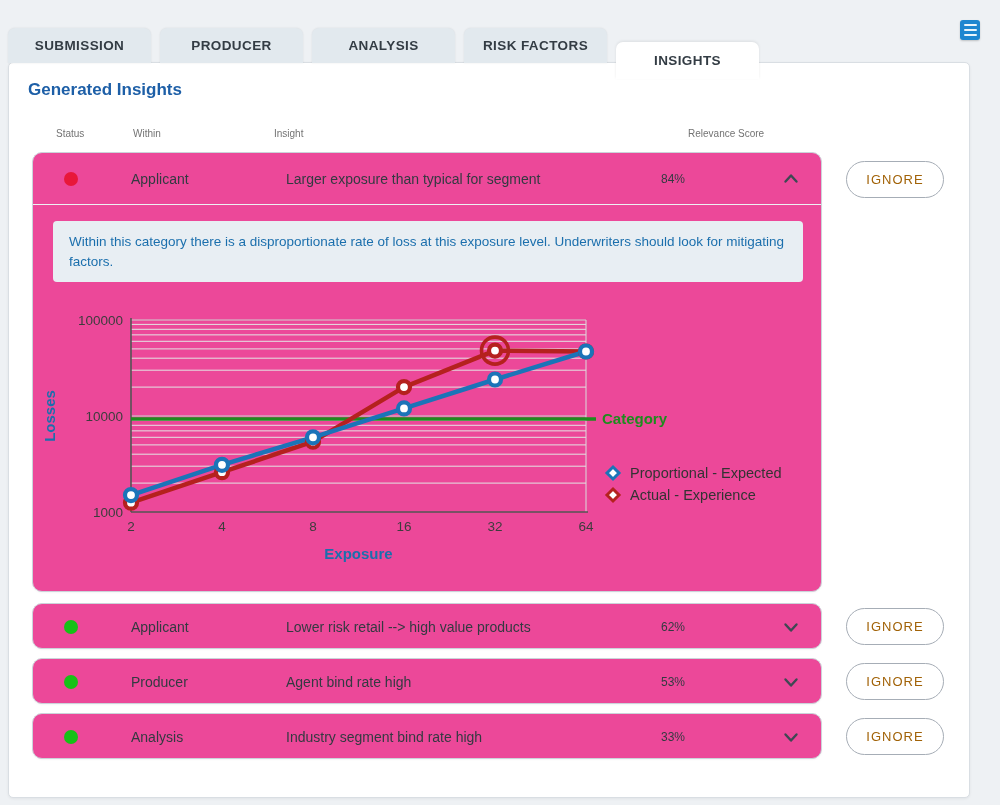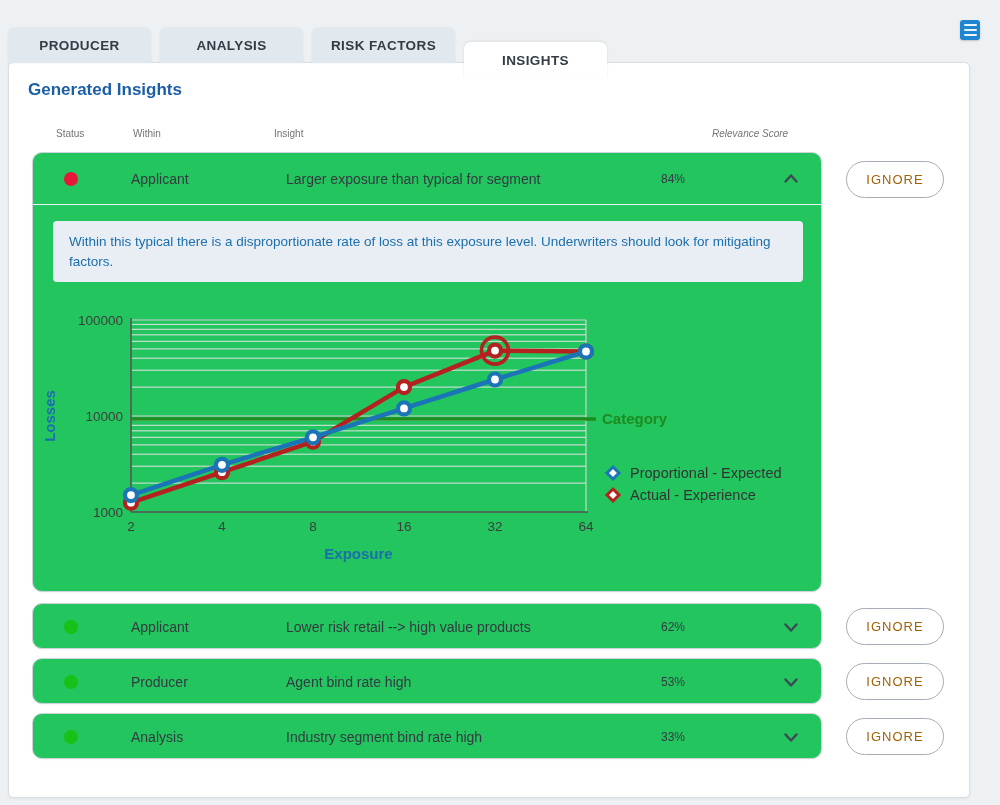--- a/index.html
+++ b/index.html
@@ -18,24 +18,24 @@
     font-size:13.5px; font-weight:600; letter-spacing:.4px; color:#333c44; box-shadow:0 0 2px rgba(0,0,0,.10); cursor:pointer; }
   .tab.active { background:#ffffff; height:37px; box-shadow:0 -1px 3px rgba(0,0,0,.08);margin-top:14px; }
 
   
   .panel { position:absolute; left:8px; top:62px; width:962px; height:736px; background:#fff; border:1px solid #d9dee3; border-radius:5px;
     box-shadow:0 1px 3px rgba(0,0,0,.06); z-index:1; }
 
   .page-title { position:absolute; left:28px; top:80px; font-size:17px; font-weight:700; color:#1d5fa7; z-index:2; }
 
   .col-header { position:absolute; top:128px; font-size:10px; color:#737373; z-index:2; }
-  .col-status { left:56px; } .col-subject { left:133px; } .col-insight { left:274px; } .col-relevance { left:712px;font-style:italic; }
-
-  
-  .card { position:absolute; left:32px; width:790px; background:#22c55e; border:1px solid #ccd3da; border-radius:10px;
+  .col-status { left:56px; } .col-subject { left:133px; } .col-insight { left:274px; } .col-relevance { left:688px; }
+
+  
+  .card { position:absolute; left:32px; width:790px; background:#ec4899; border:1px solid #ccd3da; border-radius:10px;
     box-shadow:0 1px 2px rgba(0,0,0,.04); z-index:2; }
   .card-1 { top:152px; height:440px; }
   .card-2 { top:603px; height:46px; }
   .card-3 { top:658px; height:46px; }
   .card-4 { top:713px; height:46px; }
 
   .insight-row { position:absolute; left:0; top:0; width:100%; height:46px; cursor:pointer; }
   .card-1 .insight-row { height:52px; border-bottom:1px solid #eef1f3; }
   .dot { position:absolute; left:31px; top:50%; margin-top:-7px; width:14px; height:14px; border-radius:50%; }
   .subject { position:absolute; left:98px; top:50%; transform:translateY(-50%); font-size:14px; color:#333a41; }
@@ -60,20 +60,21 @@
 
 <div class="page">
 
   <div class="menu-icon">
       <i></i>
       <i></i>
       <i></i>
     </div>
 
   <div class="tabs">
+    <div class="tab">SUBMISSION</div>
     <div class="tab">PRODUCER</div>
     <div class="tab">ANALYSIS</div>
     <div class="tab">RISK FACTORS</div>
     <div class="tab active">INSIGHTS</div>
   </div>
 
   <div class="panel"></div>
 
   <div class="page-title">Generated Insights</div>
 
@@ -87,21 +88,21 @@
       <span class="dot" style="background: rgb(232, 23, 58);"></span>
       <span class="subject">Applicant</span>
       <span class="insight-text">Larger exposure than typical for segment</span>
       <span class="relevance">84%</span>
       <span class="chev">
         <svg width="18" height="18" viewBox="0 0 18 18">
             <polyline points="3.5,11.5 9,5.5 14.5,11.5" fill="none" stroke="#3e4953" stroke-width="2.4" stroke-linecap="round" stroke-linejoin="round"></polyline>
           </svg>
       </span>
     </div>
-    <div class="note-box">Within this typical there is a disproportionate rate of loss at this exposure level. Underwriters should look for mitigating factors.</div>
+    <div class="note-box">Within this category there is a disproportionate rate of loss at this exposure level. Underwriters should look for mitigating factors.</div>
     <div class="chart-wrap">
       <svg id="insight-chart" width="774" height="260" viewBox="0 0 774 260">
           <line x1="90" y1="176.1011204162578" x2="545" y2="176.1011204162578" stroke="#e4e4e4" stroke-width="1"></line>
           <line x1="90" y1="159.1963595469124" x2="545" y2="159.1963595469124" stroke="#e4e4e4" stroke-width="1"></line>
           <line x1="90" y1="147.2022408325156" x2="545" y2="147.2022408325156" stroke="#e4e4e4" stroke-width="1"></line>
           <line x1="90" y1="137.8988795837422" x2="545" y2="137.8988795837422" stroke="#e4e4e4" stroke-width="1"></line>
           <line x1="90" y1="130.2974799631702" x2="545" y2="130.2974799631702" stroke="#e4e4e4" stroke-width="1"></line>
           <line x1="90" y1="123.87058815863134" x2="545" y2="123.87058815863134" stroke="#e4e4e4" stroke-width="1"></line>
           <line x1="90" y1="118.3033612487734" x2="545" y2="118.3033612487734" stroke="#e4e4e4" stroke-width="1"></line>
           <line x1="90" y1="113.39271909382482" x2="545" y2="113.39271909382482" stroke="#e4e4e4" stroke-width="1"></line>

